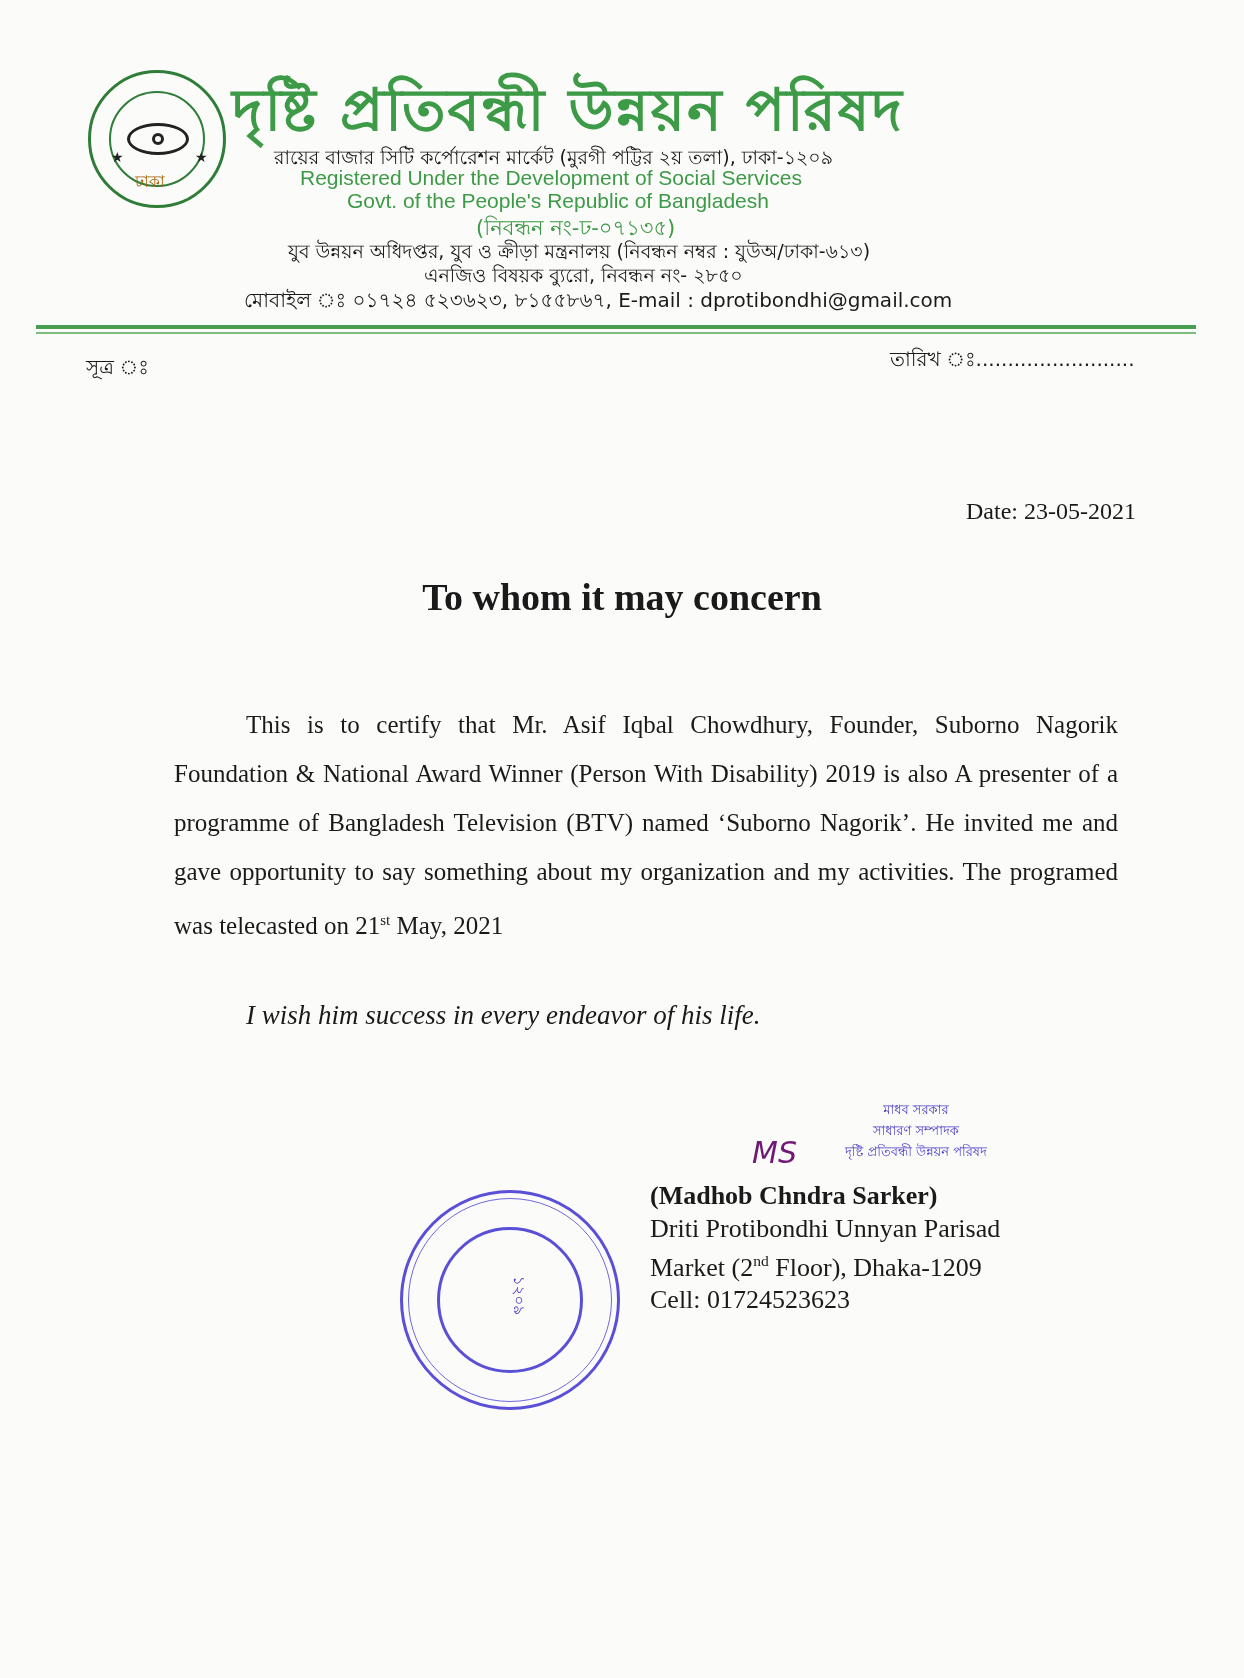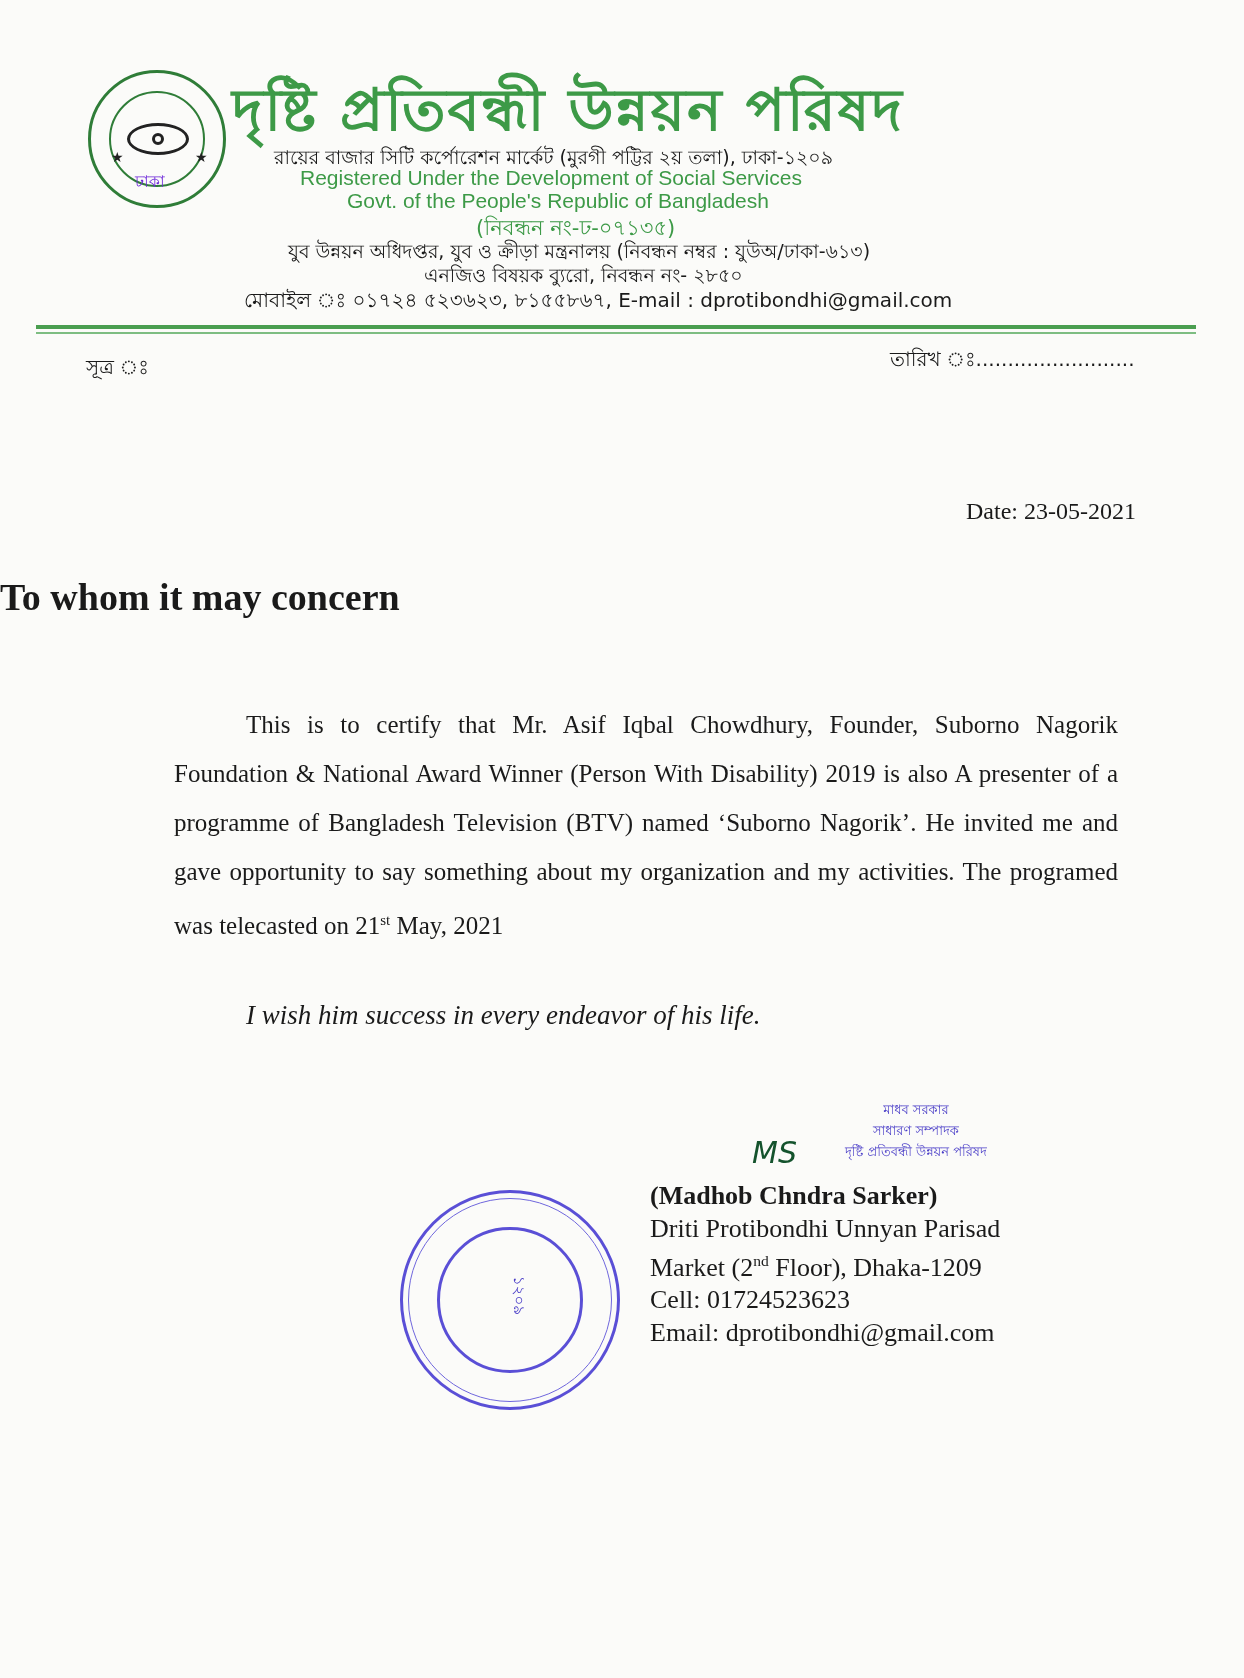--- a/index.html
+++ b/index.html
@@ -19,39 +19,39 @@
   }
   .logo-eye {
     position:absolute; left:36px; top:50px; width:62px; height:32px; border:3px solid #222;
     border-radius:50% / 50%; box-sizing:border-box;
   }
   .logo-eye::after {
     content:""; position:absolute; left:22px; top:7px; width:12px; height:12px; border-radius:50%;
     border:3px solid #222; box-sizing:border-box;
   }
   .logo-star { position:absolute; font-size:14px; color:#222; }
-  .logo-city { position:absolute; left:44px; top:96px; font-family:Liberation Mono, monospace; font-size:16px; color:#6d28d9; }
+  .logo-city { position:absolute; left:44px; top:96px; font-family:Liberation Mono, monospace; font-size:16px; color:#a16207; }
   .org-title {
     left:232px; top:66px; font-family:"DejaVu Sans", sans-serif; font-weight:bold;
     font-size:58px; color:#3d9a47; letter-spacing:2px;
   }
   .hdr-line { font-family:"DejaVu Sans", sans-serif; font-size:19px; white-space:nowrap; }
   .hdr-en { font-family:"Liberation Sans", sans-serif; font-size:21px; color:#3d9a47; white-space:nowrap; }
   .rule1 { left:36px; top:325px; width:1160px; height:4px; background:#4a9e50; }
   .rule2 { left:36px; top:332px; width:1160px; height:2px; background:#7dbd82; }
   .ref-label { left:86px; top:352px; font-family:"DejaVu Sans", sans-serif; font-size:20px; }
   .date-label { left:890px; top:344px; font-family:"DejaVu Sans", sans-serif; font-size:20px; }
   .date-line { left:930px; top:498px; font-size:24px;margin-left:36px; }
-  .heading { left:0; width:1244px; top:575px; font-weight:bold; font-size:38px; }
+  .heading { left:0; width:1244px; top:575px; text-align:center; font-weight:bold; font-size:38px; }
   .body-para {
     left:174px; width:944px; top:700px; font-size:25px; line-height:49px; text-align:justify;
     text-indent:72px;
   }
   .wish { left:246px; top:1000px; font-size:27px;font-style:italic; }
-  .sign-initials { left:752px; top:1135px; font-family:"DejaVu Sans", sans-serif; font-size:30px; font-style:italic; color:#14532d; }
+  .sign-initials { left:752px; top:1135px; font-family:"DejaVu Sans", sans-serif; font-size:30px; font-style:italic; color:#701a75; }
   .stamp-text { font-family:"DejaVu Sans", sans-serif; font-size:13px; color:#4b3fc8; white-space:nowrap; }
   .sig-block { left:650px; width:450px; top:1180px; text-align:left; font-size:26px; line-height:32.5px; }
   .sig-name { font-weight:bold; }
   .seal {
     left:400px; top:1190px; width:220px; height:220px; border-radius:50%;
     border:3px solid #5a4fd6; box-sizing:border-box;
   }
   .seal-inner {
     position:absolute; left:34px; top:34px; right:34px; bottom:34px; border-radius:50%;
     border:3px solid #5a4fd6;
@@ -108,14 +108,13 @@
   <div class="seal-outer2"></div>
   <div class="seal-inner"></div>
   <span class="seal-num">১২০৯</span>
 </div>
 
 <div class="abs sig-block">
   <div class="sig-name">(Madhob Chndra Sarker)</div>
   <div>Driti Protibondhi Unnyan Parisad</div>
   <div><span>Market (2</span><sup>nd</sup><span> Floor), Dhaka-1209</span></div>
   <div>Cell: 01724523623</div>
-  <div>Email: dprotibondhi@gmail.com</div>
 </div>
 
 </body></html>

